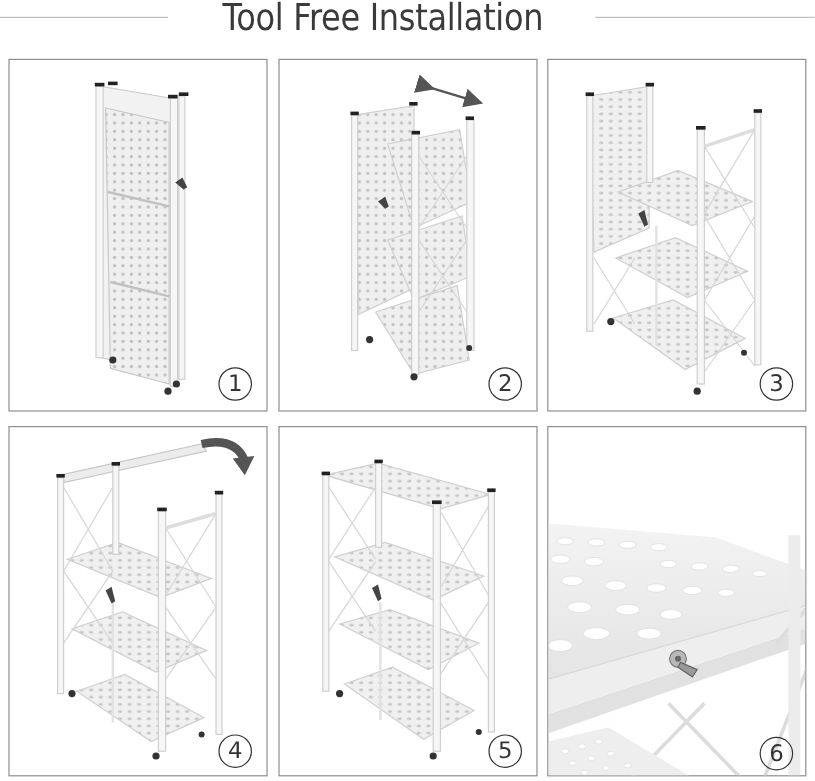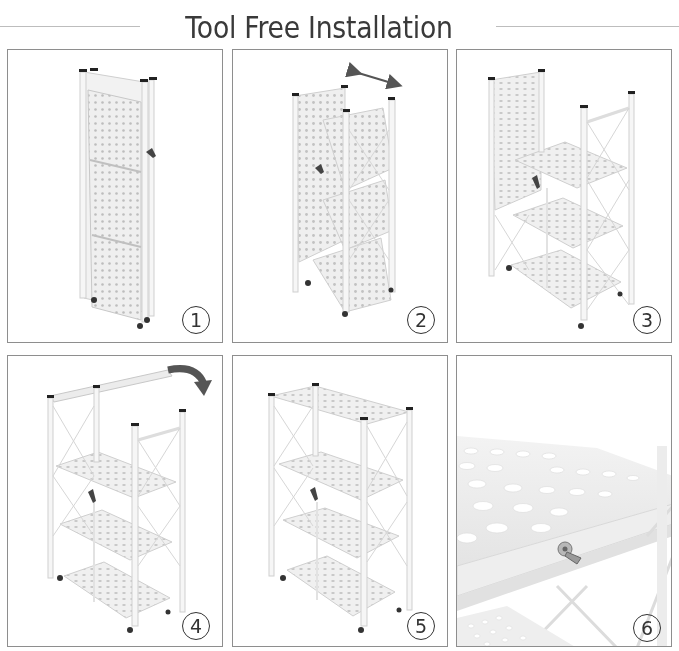--- a/index.html
+++ b/index.html
@@ -1,17 +1,17 @@
 <!DOCTYPE html>
 <html><head>
 <meta charset="utf-8">
 <style>
   html,body{margin:0;padding:0;background:#fff;}
   body{width:679px;height:651px;position:relative;overflow:hidden;font-family:"Liberation Sans","DejaVu Sans",sans-serif;}
-  .title-row{position:absolute;left:0;top:12px;width:563px;height:34px;}
+  .title-row{position:absolute;left:0;top:0;width:563px;height:34px;}
   .title-line{position:absolute;top:14px;height:1px;background:#bdbdbd;}
   .title-line.left{left:0;width:140px;}
   .title-line.right{left:496px;width:183px;}
   .title{position:absolute;left:144px;top:-3px;width:350px;text-align:center;font-size:31px;color:#3a3a3a;letter-spacing:-0.3px;font-family:"DejaVu Sans","Liberation Sans",sans-serif;transform:scaleX(0.86);transform-origin:center;white-space:nowrap;}
   .panel{position:absolute;border:1px solid #8e8e8e;background:#fff;box-sizing:border-box;overflow:hidden;}
   .panel svg.art{position:absolute;left:0;top:0;}
   .step-num{position:absolute;width:28px;height:28px;border:1.3px solid #333;border-radius:50%;box-sizing:border-box;text-align:center;line-height:26px;font-size:19px;color:#333;font-family:"DejaVu Sans",sans-serif;background:transparent;}
 </style>
 </head>
 <body>

